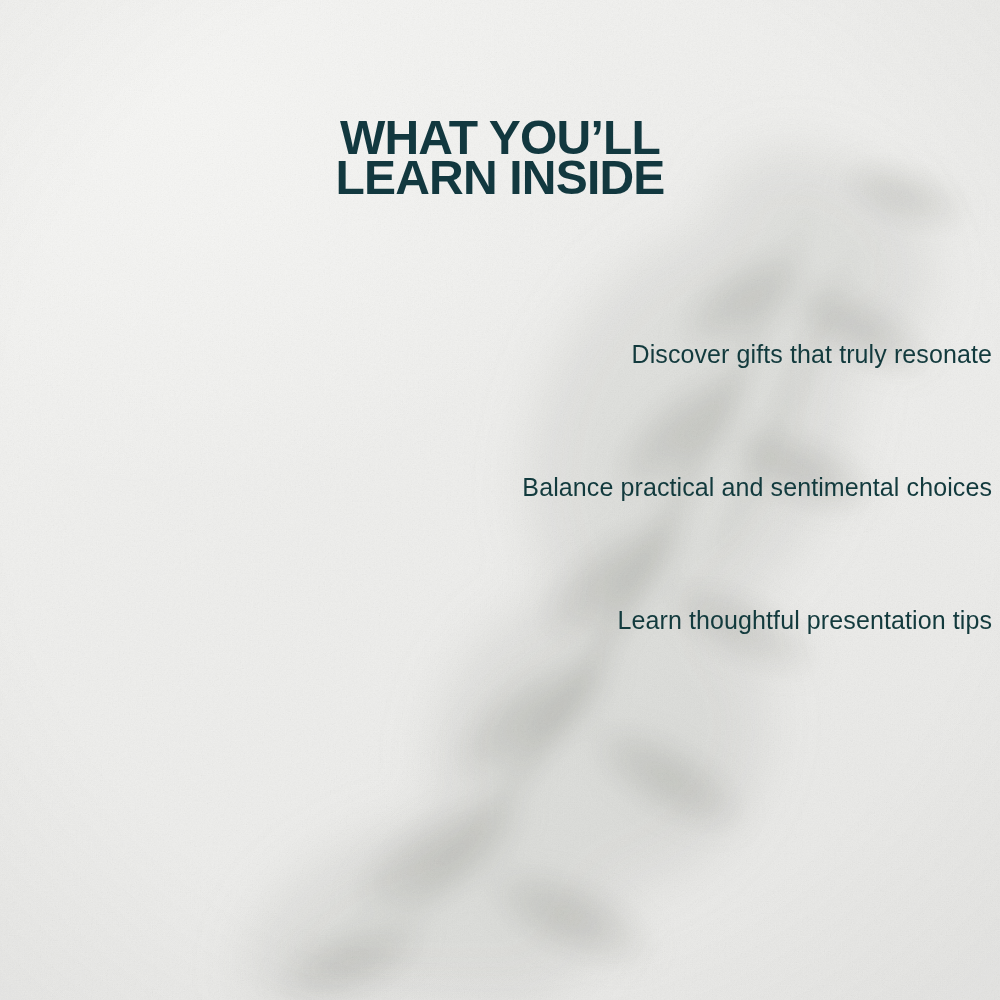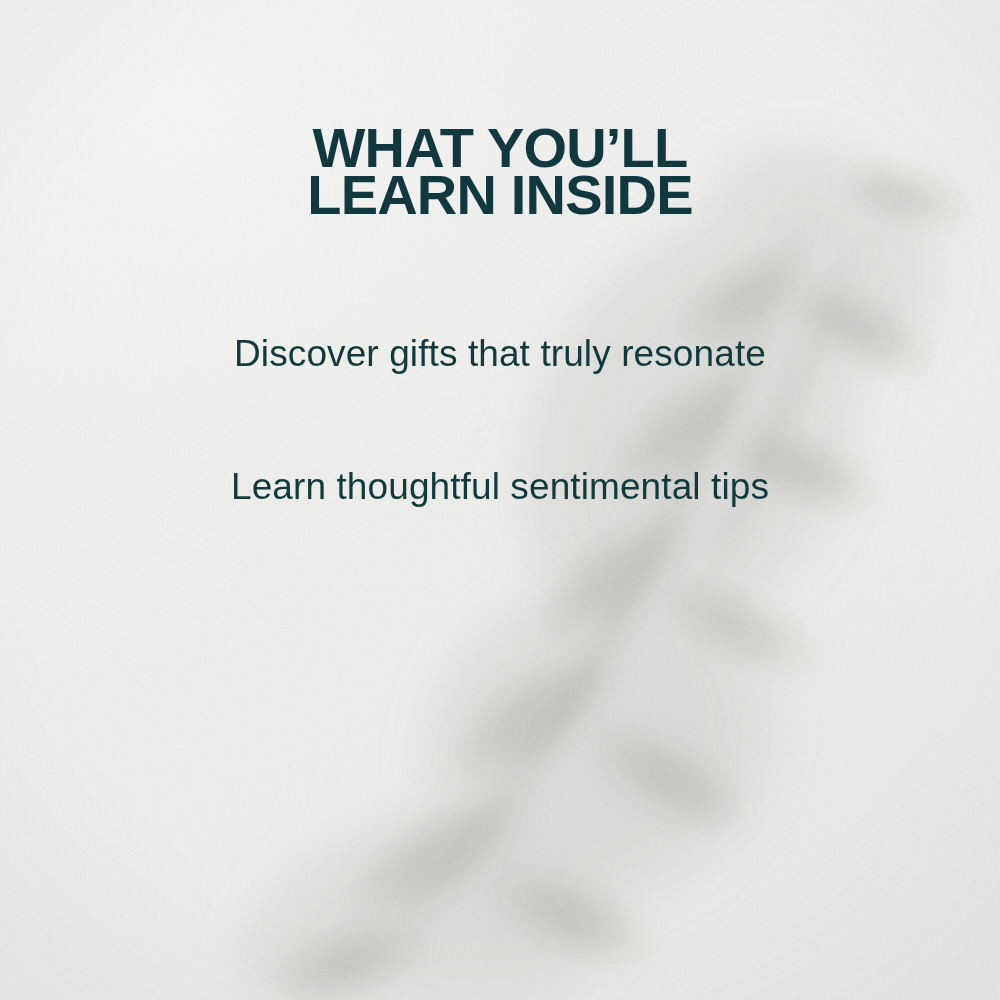--- a/index.html
+++ b/index.html
@@ -83,46 +83,46 @@
 
   .headline {
     position: absolute;
     left: 0;
     right: 0;
     top: 86px;
     text-align: center;
     color: #12383f;
     font-family: "Liberation Sans", sans-serif;
     font-weight: 700;
-    font-size: 56px;
+    font-size: 48px;
     line-height: 0.84;
     letter-spacing: -0.8px;
     white-space: pre-line;
     text-transform: uppercase;
   }
 
   .items {
     position: absolute;
     left: 0;
     right: 0;
     top: 288px;
     display: flex;
     flex-direction: column;
   }
 
   .item {
     height: 133px;
     display: flex;
     align-items: center;
-    justify-content: center;
+    justify-content: flex-end;
     text-align: center;
     color: #123a3d;
     font-family: "Liberation Sans", sans-serif;
     font-weight: 400;
-    font-size: 37px;
+    font-size: 25px;
     letter-spacing: 0.1px;
     line-height: 1.15;
     padding: 0 8px;
     box-sizing: border-box;
   }
 </style>
 </head>
 <body>
 
 <div id="canvas">
@@ -199,18 +199,21 @@
   <div class="content">
 
     <h1 class="headline">WHAT YOU’LL
 LEARN INSIDE</h1>
 
     <div class="items">
       <div class="item">
         <span>Discover gifts that truly resonate</span>
       </div>
       <div class="item">
-        <span>Learn thoughtful sentimental tips</span>
+        <span>Balance practical and sentimental choices</span>
+      </div>
+      <div class="item">
+        <span>Learn thoughtful presentation tips</span>
       </div>
     </div>
 
   </div>
 </div>
 
 </body></html>

